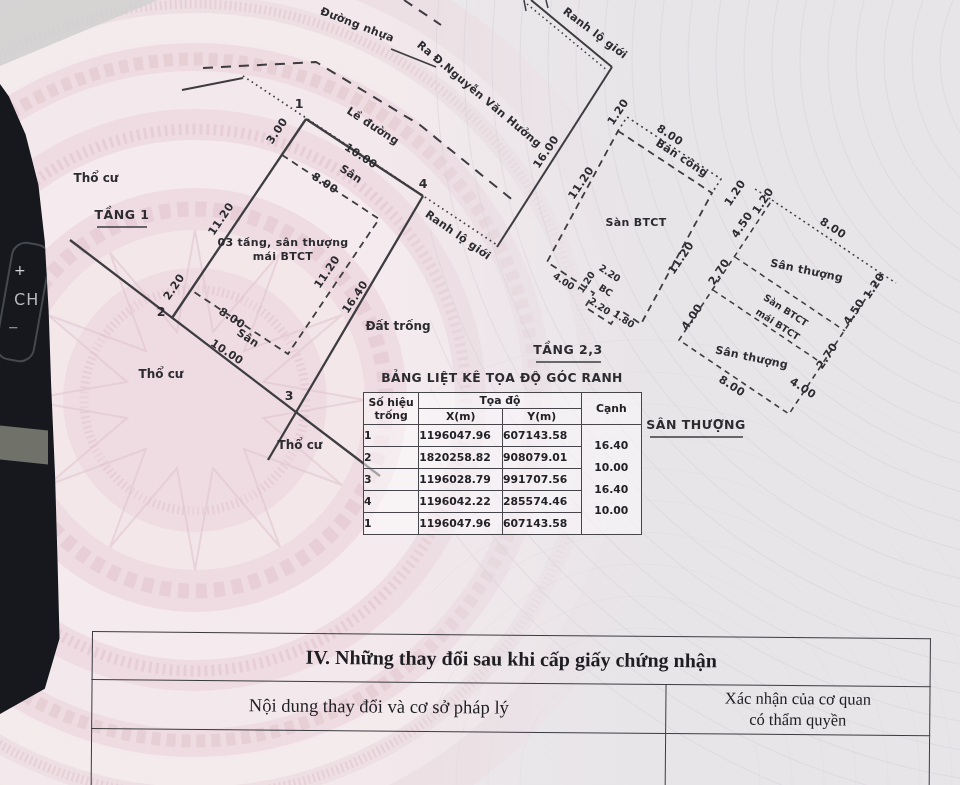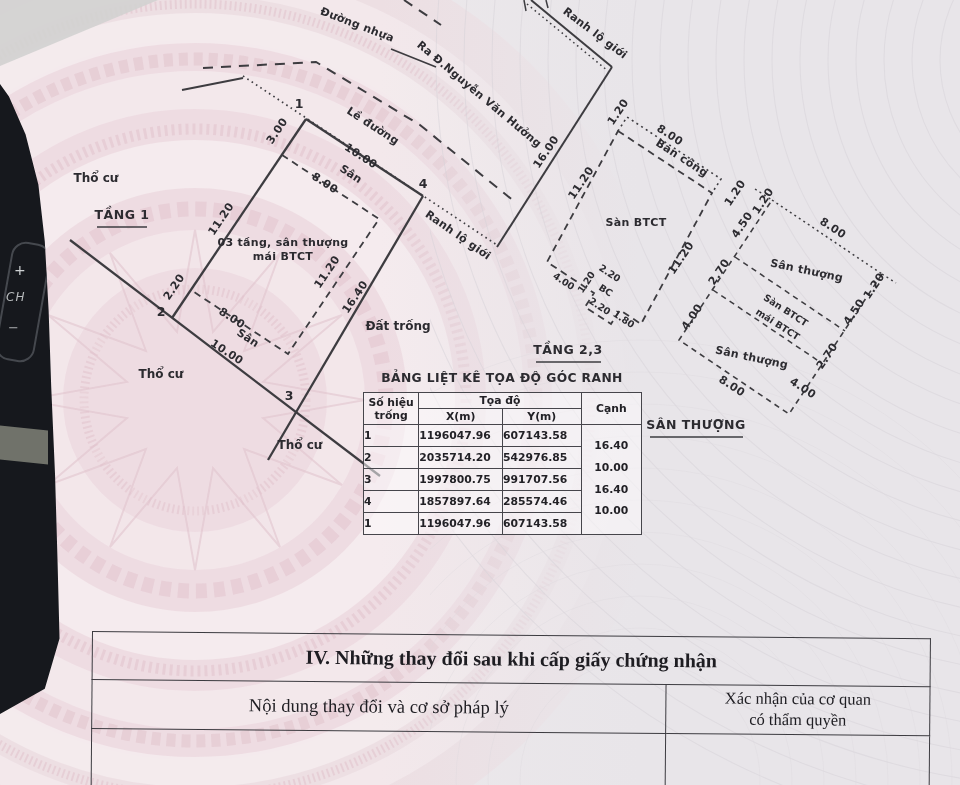--- a/index.html
+++ b/index.html
@@ -266,31 +266,31 @@
         <div class="canh-stack">
           <div>16.40</div>
           <div>10.00</div>
           <div>16.40</div>
           <div>10.00</div>
         </div>
       </td>
     </tr>
     <tr>
       <td>2</td>
-      <td>2035714.20</td>
-      <td>542976.85</td>
+      <td>1820258.82</td>
+      <td>908079.01</td>
     </tr>
     <tr>
       <td>3</td>
-      <td>1997800.75</td>
+      <td>1196028.79</td>
       <td>991707.56</td>
     </tr>
     <tr>
       <td>4</td>
-      <td>1857897.64</td>
+      <td>1196042.22</td>
       <td>285574.46</td>
     </tr>
     <tr>
       <td>1</td>
       <td>1196047.96</td>
       <td>607143.58</td>
     </tr>
   </tbody>
       </table>
 </div>
@@ -313,17 +313,17 @@
       <td class="s4-empty"></td>
     </tr>
   </tbody>
       </table>
 </div>
 
 <div class="wedge">
   <div class="graybar"></div>
   <div class="pod"></div>
   <div class="car-txt" style="left:14px;top:178px;font-size:14px;color:#cfd2d4;">+</div>
-  <div class="car-txt" style="left:6px;top:206px;font-size:12px;letter-spacing:1px;font-style:italic;">CH</div>
+  <div class="car-txt" style="left:14px;top:206px;font-size:16px;letter-spacing:1px;">CH</div>
   <div class="car-txt" style="left:8px;top:236px;font-size:13px;color:#9fa2a4;">−</div>
 </div>
 
 </div>
 
 </body></html>

